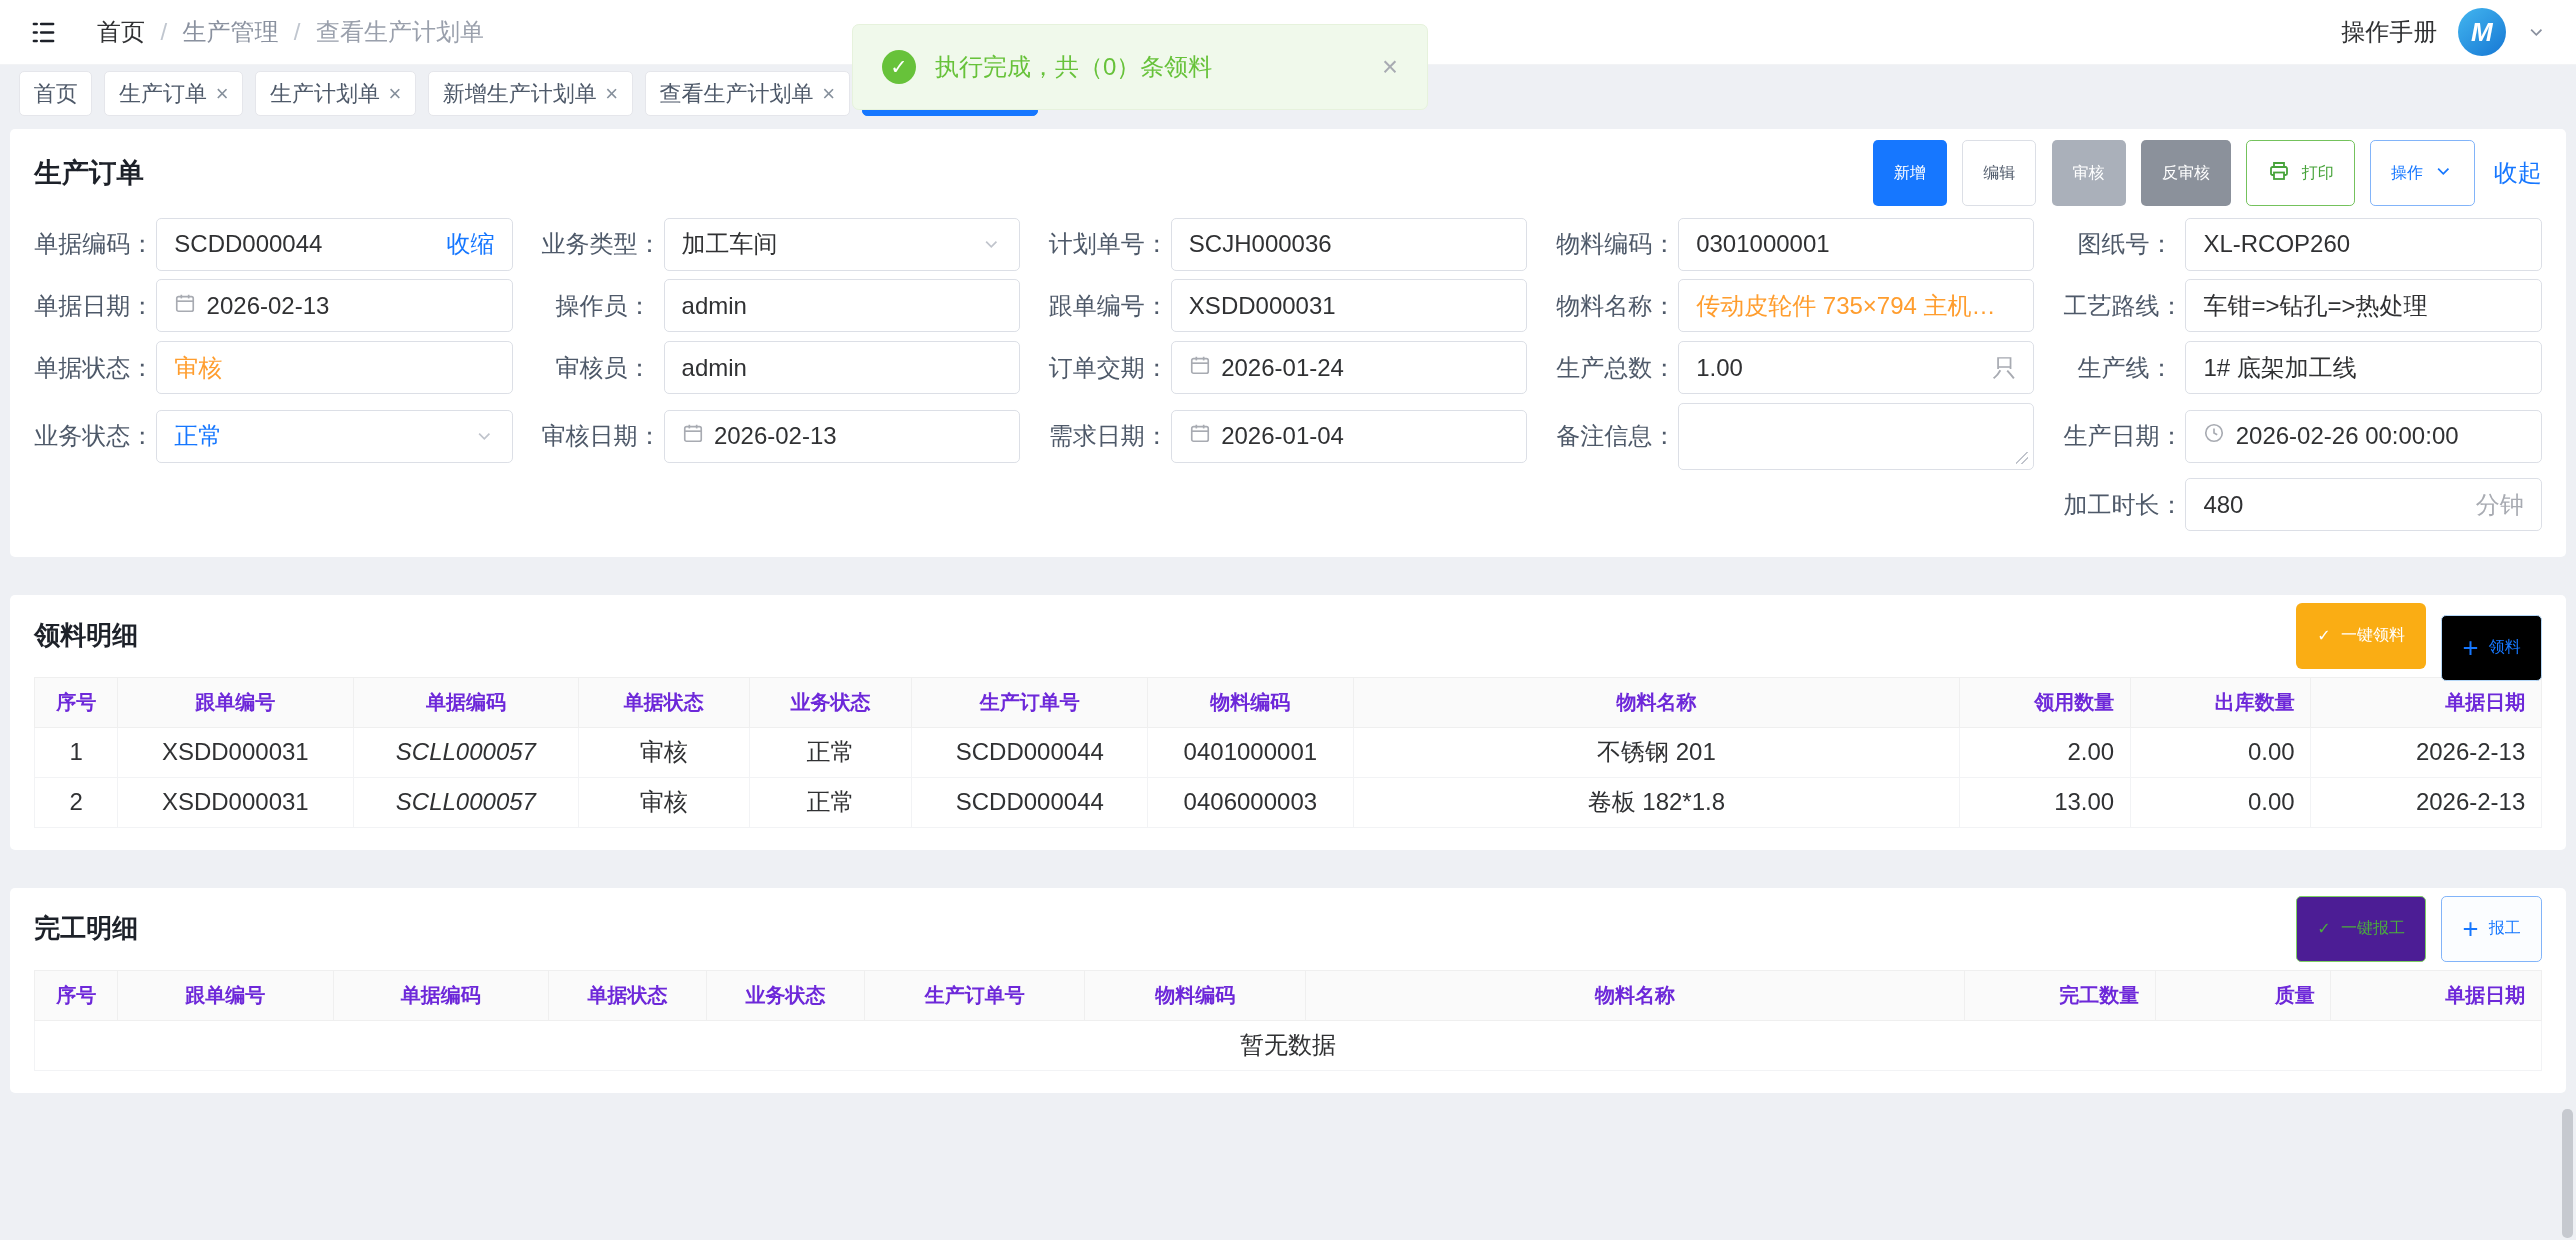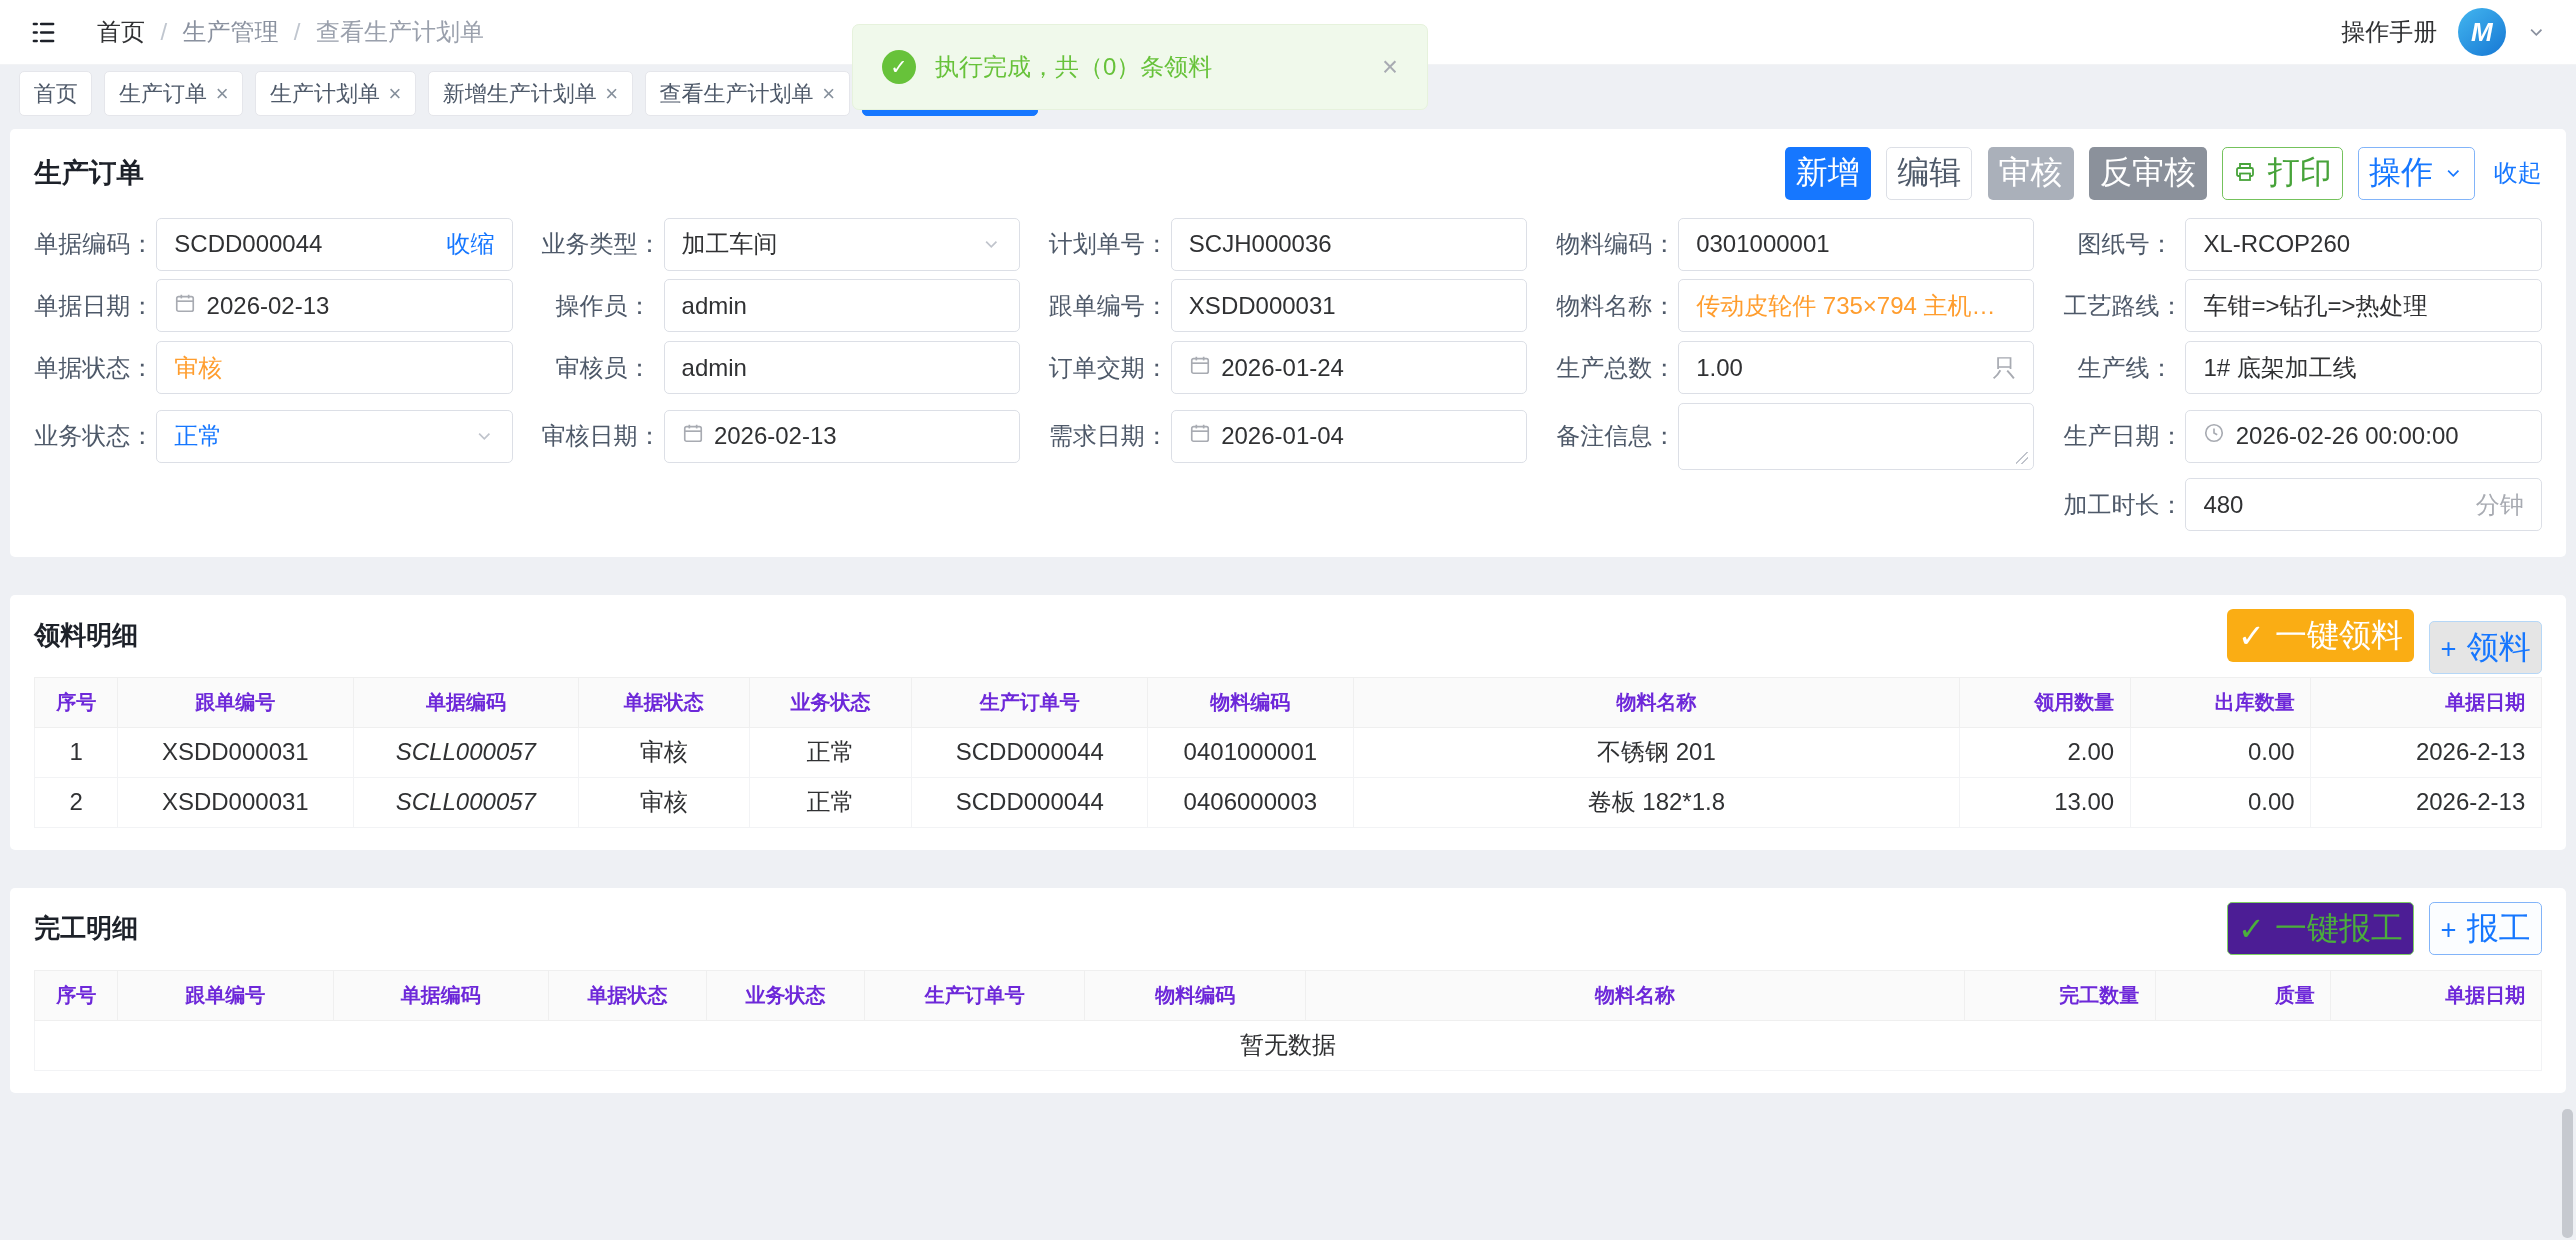--- a/index.html
+++ b/index.html
@@ -41,31 +41,31 @@
   
   main { padding:6.9px 10.3px 0; }
   .card { background:#fff; border-radius:5.1px; padding:0 24px 22px; }
   .card + .card { margin-top:38px; }
   .card-head { display:flex; align-items:center; height:89px; }
   .card-head.small { height:82px; }
   .card-title { font-size:27.4px; font-weight:700; color:#1d2129; }
   .section-title { font-size:26px; font-weight:700; color:#1d2129; }
   .actions { margin-left:auto; display:flex; align-items:center; gap:15.4px; }
   
-  .btn { height:53px; padding:0 10px; border-radius:5.1px; font-size:32px; display:inline-flex; align-items:center;
+  .btn { height:66px; padding:0 20px; border-radius:5.1px; font-size:16px; display:inline-flex; align-items:center;
          gap:10.3px; border:0.9px solid transparent; background:#fff; font-family:inherit; cursor:pointer; white-space:nowrap; }
   .btn-primary { background:#1677ff; color:#fff; }
   .btn-default { border-color:#dcdfe6; color:#4e5969; }
   .btn-gray-light { background:#aab0ba; color:#fff; }
   .btn-gray { background:#8b919b; color:#fff; }
   .btn-print { border-color:#74c25c; color:#47a33a; }
   .btn-operate { border-color:#82b4f9; color:#1677ff; }
   .collapse-link { color:#1677ff; font-size:24px; cursor:pointer; margin-left:3.4px; }
   .btn-amber { background:#faad14; color:#fff;border-radius:6px; }
-  .btn-lightblue { background:#e5e5e5; border-color:#b5d7f7; color:#1677ff;margin-top:24px; }
+  .btn-lightblue { background:#000000; border-color:#b5d7f7; color:#1677ff;margin-top:24px; }
   .btn-green-plain { background:#4c1d95; border-color:#7ecf63; color:#4bae3c; }
   .btn-blue-plain { background:#fbfdff; border-color:#82b4f9; color:#1677ff; }
   
   .form-grid { display:grid; grid-template-columns:repeat(5,1fr); column-gap:29px; row-gap:8.6px; padding-bottom:3.4px; }
   .field { display:flex; align-items:center; min-width:0; }
   .flabel { width:122px; text-align:right; color:#4e5969; flex:none; padding-right:12px; white-space:nowrap; }
   .ibox { flex:1; height:53px; border:0.9px solid #dcdfe6; border-radius:5.1px; display:flex; align-items:center;
           padding:0 17px; gap:10.3px; background:#fff; min-width:0; cursor:text; }
   .ival { color:#303133; white-space:nowrap; overflow:hidden; text-overflow:ellipsis; }
   .ival.orange { color:#ff9d2e; }

